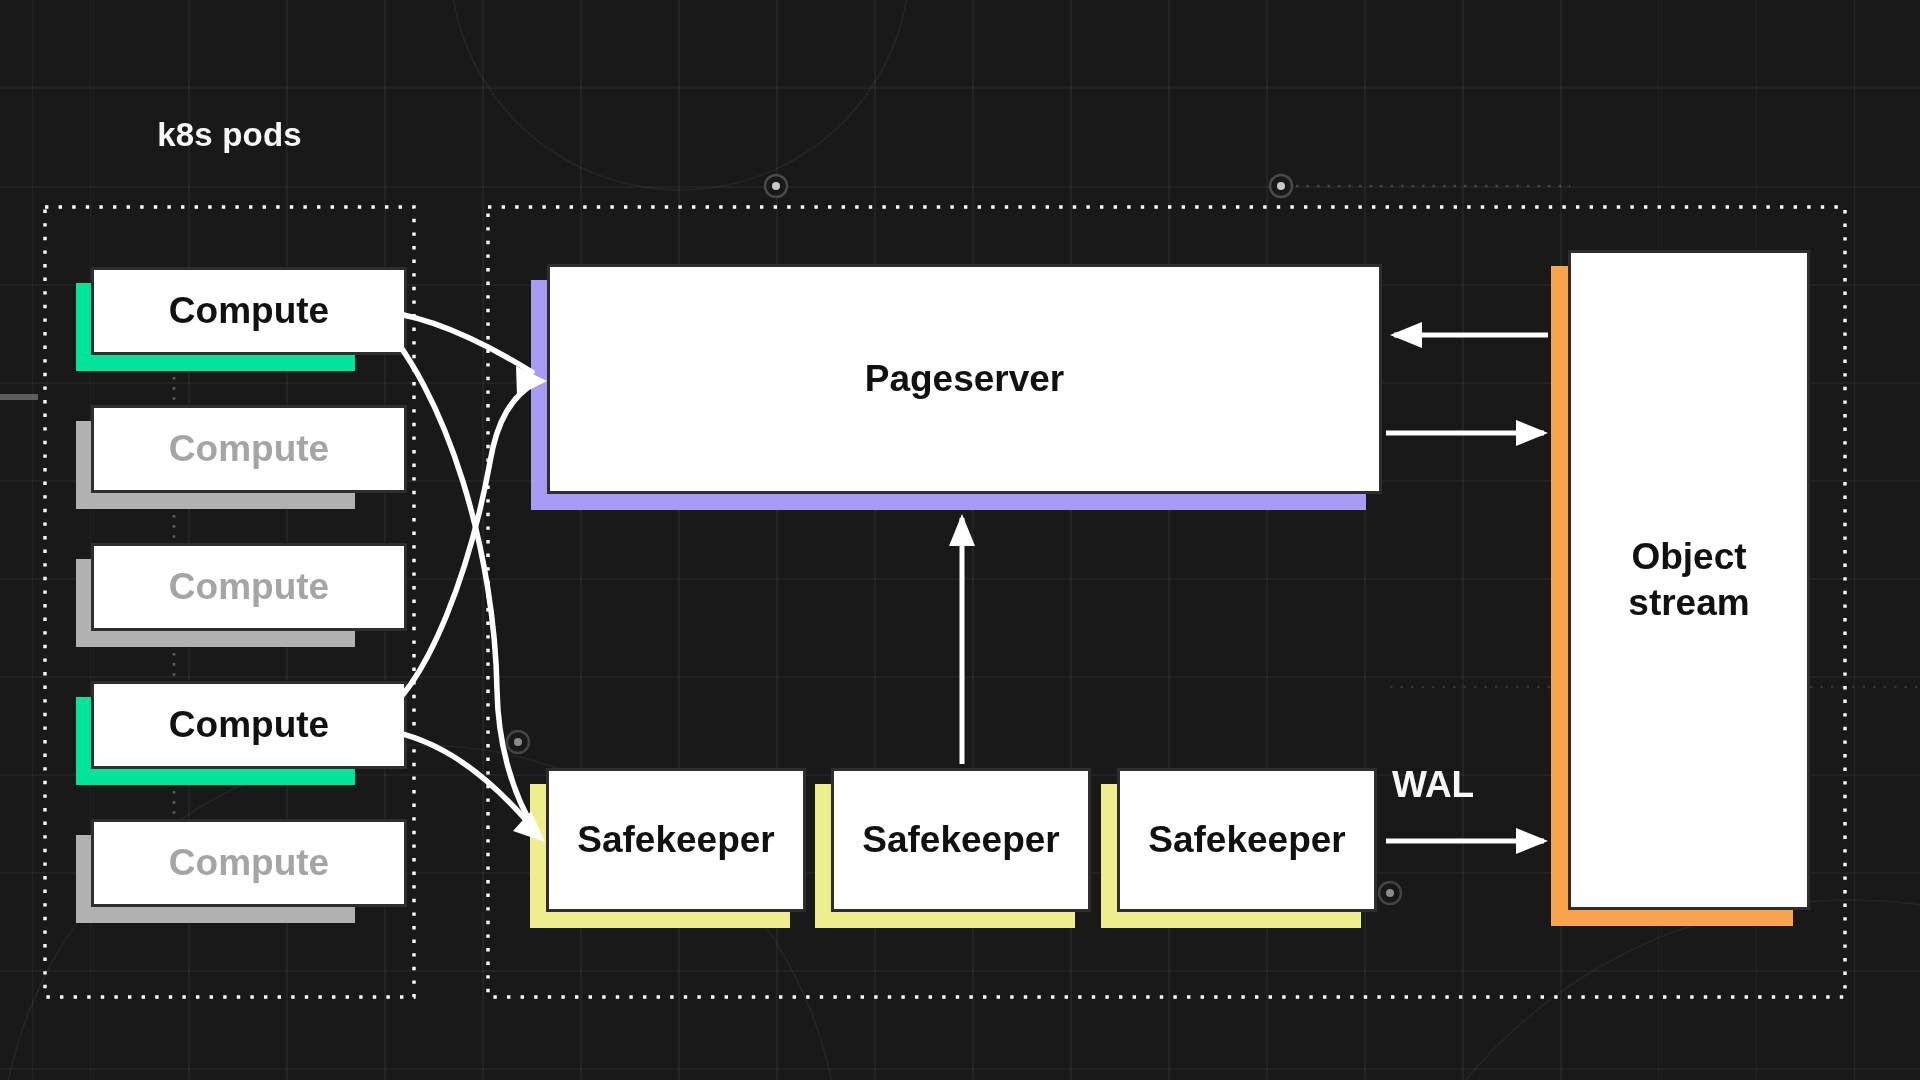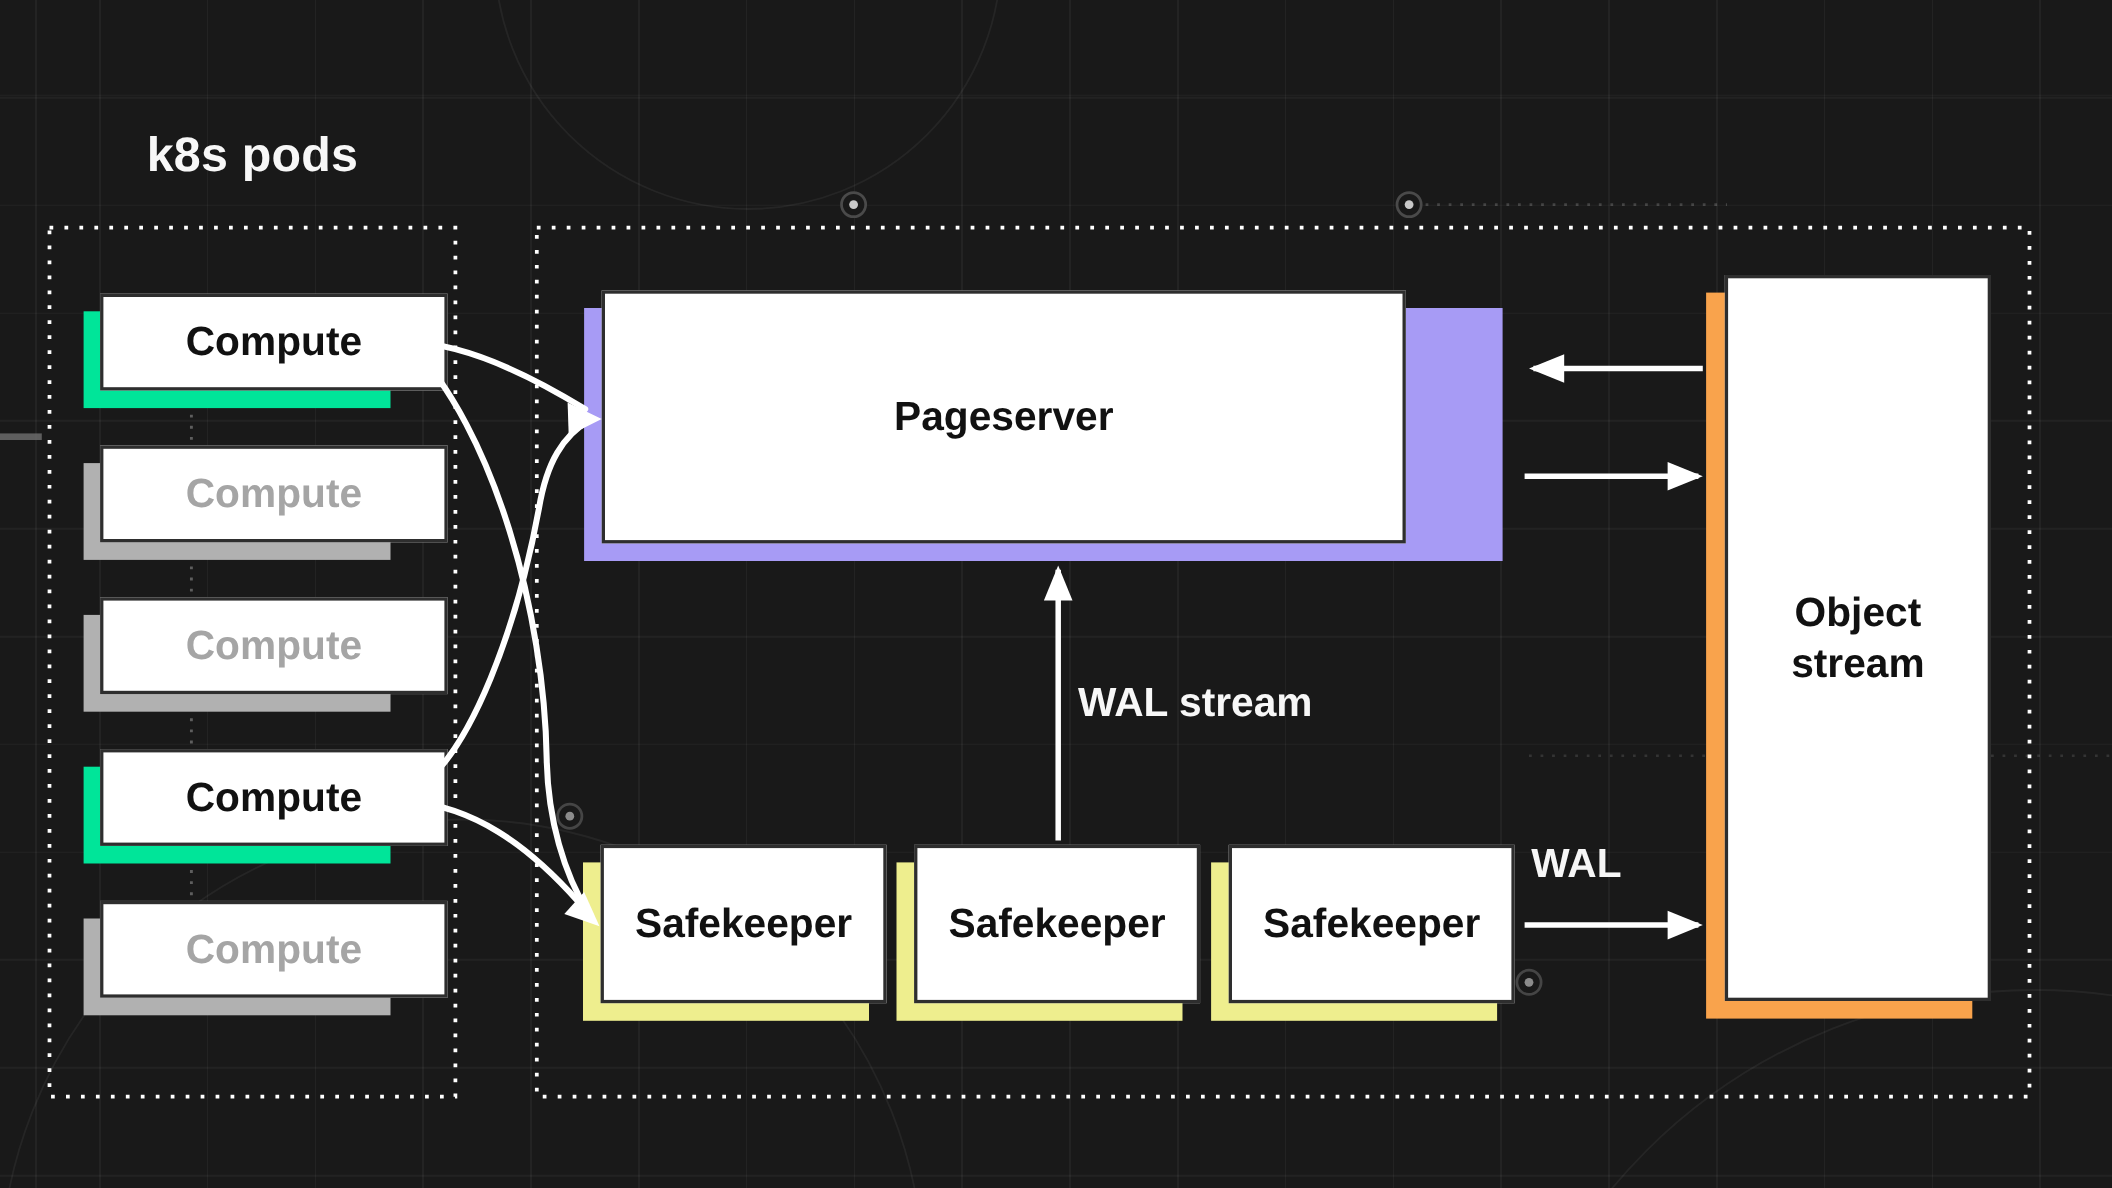--- a/index.html
+++ b/index.html
@@ -14,41 +14,41 @@
     background-color:var(--background);
     background-image:
       repeating-linear-gradient(to right, rgba(255,255,255,0.045) 0px, rgba(255,255,255,0.045) 1.5px, transparent 1.5px, transparent 98px),
       repeating-linear-gradient(to bottom, rgba(255,255,255,0.04) 0px, rgba(255,255,255,0.04) 1.5px, transparent 1.5px, transparent 98px);
     background-position: 90px 0px, 0px 88px;
     font-family:"Liberation Sans","DejaVu Sans",sans-serif;
     color:var(--text);
   }
   .layer{position:absolute;left:0;top:0;width:1920px;height:1080px;}
   .title{
-    position:absolute; text-align:center; font-size:44px; font-weight:700;
+    position:absolute; text-align:center; font-size:33px; font-weight:700;
     color:var(--text); letter-spacing:0.2px;
   }
   .whitebox{
     position:absolute; background:var(--box); border:3px solid var(--box-border);
     box-sizing:border-box; display:flex; align-items:center; justify-content:center;
     font-weight:700; color:#111;
   }
   .accent{position:absolute;}
   .pod{position:absolute; width:294px; height:104px;}
   .pod .accent{left:0; top:16px; width:279px; height:88px;}
   .pod .whitebox{left:15px; top:0; width:316px; height:88px; font-size:37px;}
   .pod[data-state="active"] .accent{background:var(--active-accent);}
   .pod[data-state="inactive"] .accent{background:var(--inactive-accent);}
   .pod[data-state="inactive"] .whitebox{color:var(--inactive-text);}
   .safekeeper{position:absolute; width:276px; height:160px; top:768px;}
   .safekeeper .accent{left:0; top:16px; width:260px; height:144px; background:var(--safekeeper-accent);}
   .safekeeper .whitebox{left:16px; top:0; width:260px; height:144px; font-size:37px;}
   .pageserver{position:absolute; left:531px; top:264px; width:851px; height:246px;}
   .pageserver .accent{left:0; top:16px; width:835px; height:230px; background:var(--pageserver-accent);}
-  .pageserver .whitebox{left:16px; top:0; width:731px; height:230px; font-size:37px;}
+  .pageserver .whitebox{left:16px; top:0; width:835px; height:230px; font-size:37px;}
   .objectstorage{position:absolute; left:1551px; top:250px; width:259px; height:676px;padding-left:20px;}
   .objectstorage .accent{left:0; top:16px; width:242px; height:660px; background:var(--object-accent);}
   .objectstorage .whitebox{left:17px; top:0; width:242px; height:660px; font-size:37px; flex-direction:column; line-height:46px;}
   .flowlabel{position:absolute; font-size:37px; font-weight:700; color:var(--text);}
   svg{display:block;}
 </style>
 </head>
 <body>
 
 <div id="canvas">
@@ -176,16 +176,15 @@
     <polygon points="547,381 516,366 517,396" fill="#ffffff"></polygon>
     <polygon points="545,842 531,811 513,831" fill="#ffffff"></polygon>
     <g fill="none" stroke="var(--arrow)" stroke-width="5" marker-end="url(#ah)">
       <line x1="1548" y1="335" x2="1394" y2="335"></line>
       <line x1="1386" y1="433" x2="1544" y2="433"></line>
       <line x1="1386" y1="841" x2="1544" y2="841"></line>
       <line x1="962" y1="764" x2="962" y2="518"></line>
     </g>
   </svg>
 
-  <div class="flowlabel" style="left:980px; top:618px;">WAL stream</div>
   <div class="flowlabel" style="left:1392px; top:764px; width:120px; text-align:left;">WAL</div>
 
 </div>
 
 </body></html>

